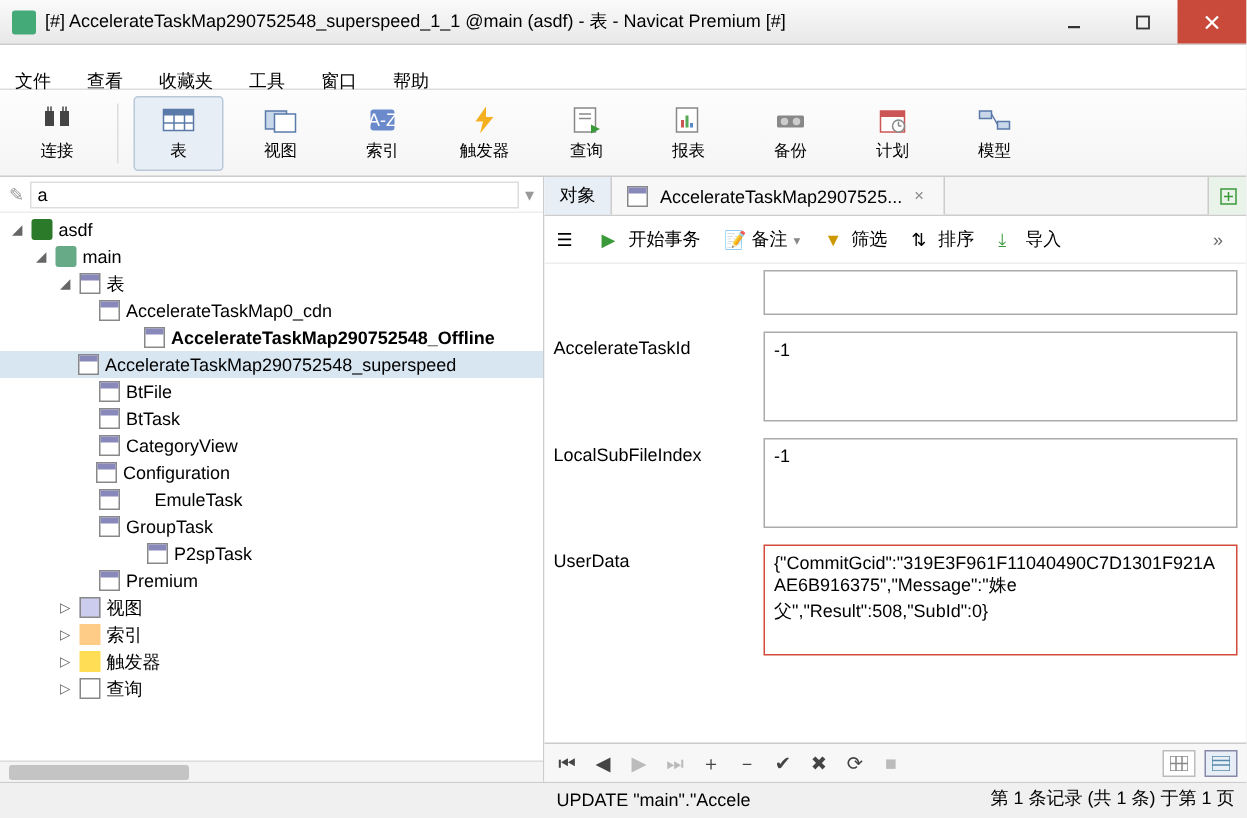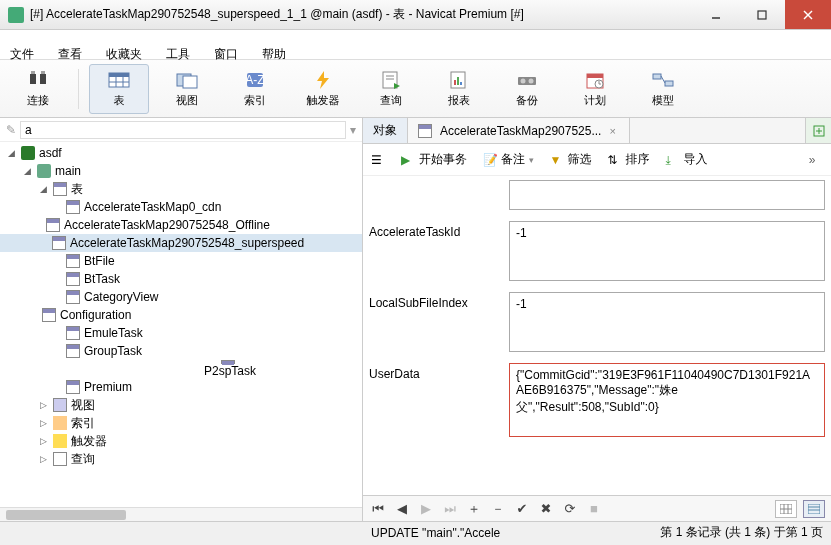--- a/index.html
+++ b/index.html
@@ -242,53 +242,53 @@
       <div class="tree-row" style="padding-left:38px">
           <span class="exp">◢</span>
           <span class="ticon-tbl"></span>
           <span>表</span>
         </div>
       <div id="table-list">
           <div class="tree-row" style="padding-left: 66px;">
             <span class="ticon-tbl"></span>
             <span>AccelerateTaskMap0_cdn</span>
           </div>
-          <div class="tree-row" style="padding-left: 46px;">
+          <div class="tree-row" style="padding-left: 96px; font-weight: bold;">
             <span class="ticon-tbl"></span>
             <span>AccelerateTaskMap290752548_Offline</span>
           </div>
           <div class="tree-row sel" style="padding-left: 52px;">
             <span class="ticon-tbl"></span>
             <span>AccelerateTaskMap290752548_superspeed</span>
           </div>
           <div class="tree-row" style="padding-left: 66px;">
             <span class="ticon-tbl"></span>
             <span>BtFile</span>
           </div>
           <div class="tree-row" style="padding-left: 66px;">
             <span class="ticon-tbl"></span>
             <span>BtTask</span>
           </div>
           <div class="tree-row" style="padding-left: 66px;">
             <span class="ticon-tbl"></span>
             <span>CategoryView</span>
           </div>
-          <div class="tree-row" style="padding-left: 42px;">
+          <div class="tree-row" style="padding-left: 64px;">
             <span class="ticon-tbl"></span>
             <span>Configuration</span>
           </div>
-          <div class="tree-row" style="padding-left: 66px;">
+          <div class="tree-row" style="padding-left: 66px; gap: 19px;">
             <span class="ticon-tbl"></span>
             <span>EmuleTask</span>
           </div>
           <div class="tree-row" style="padding-left: 66px; text-align: right;">
             <span class="ticon-tbl"></span>
             <span>GroupTask</span>
           </div>
-          <div class="tree-row" style="padding-left: 98px; flex-direction: column;">
+          <div class="tree-row" style="padding-left: 98px;">
             <span class="ticon-tbl"></span>
             <span>P2spTask</span>
           </div>
           <div class="tree-row" style="padding-left: 66px;">
             <span class="ticon-tbl"></span>
             <span>Premium</span>
           </div>
         </div>
       <div class="tree-row" style="padding-left:38px">
           <span class="exp">▷</span>

